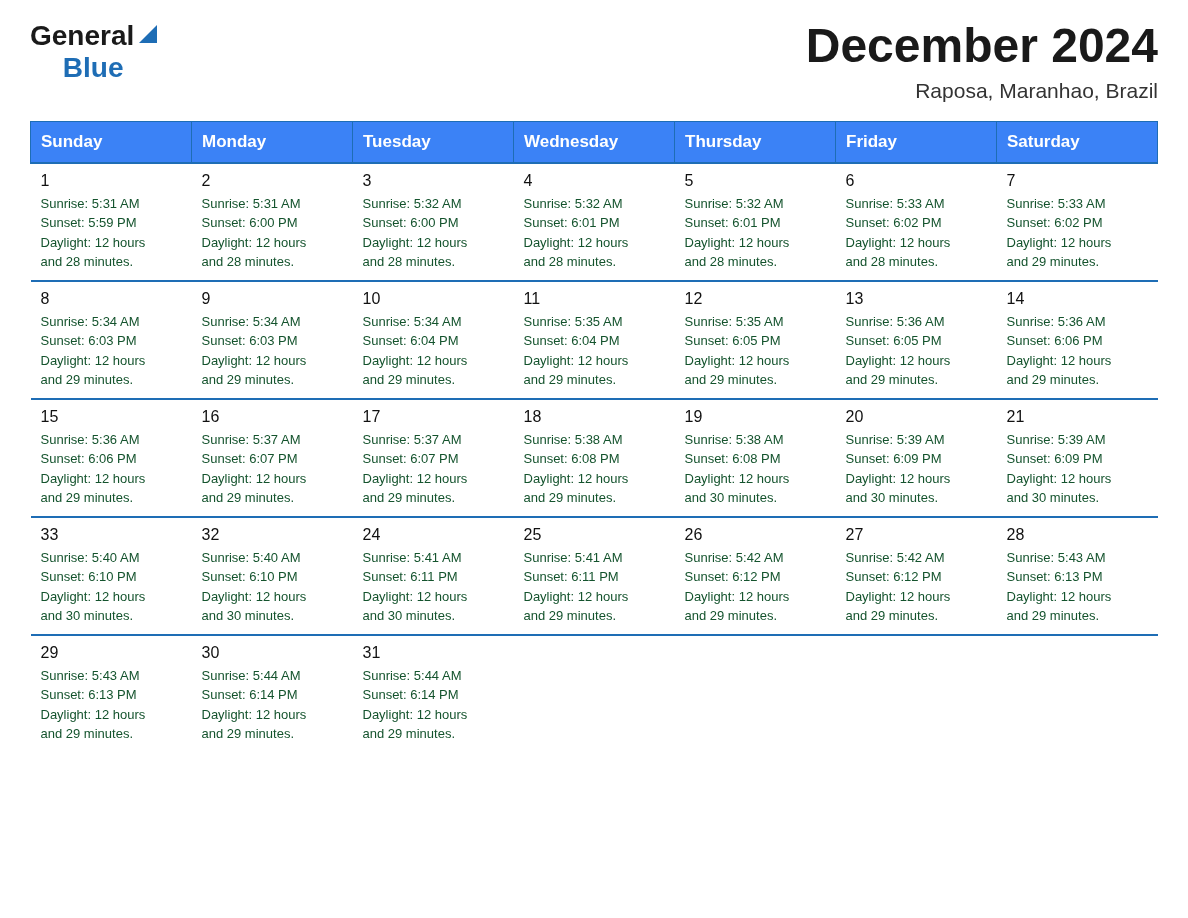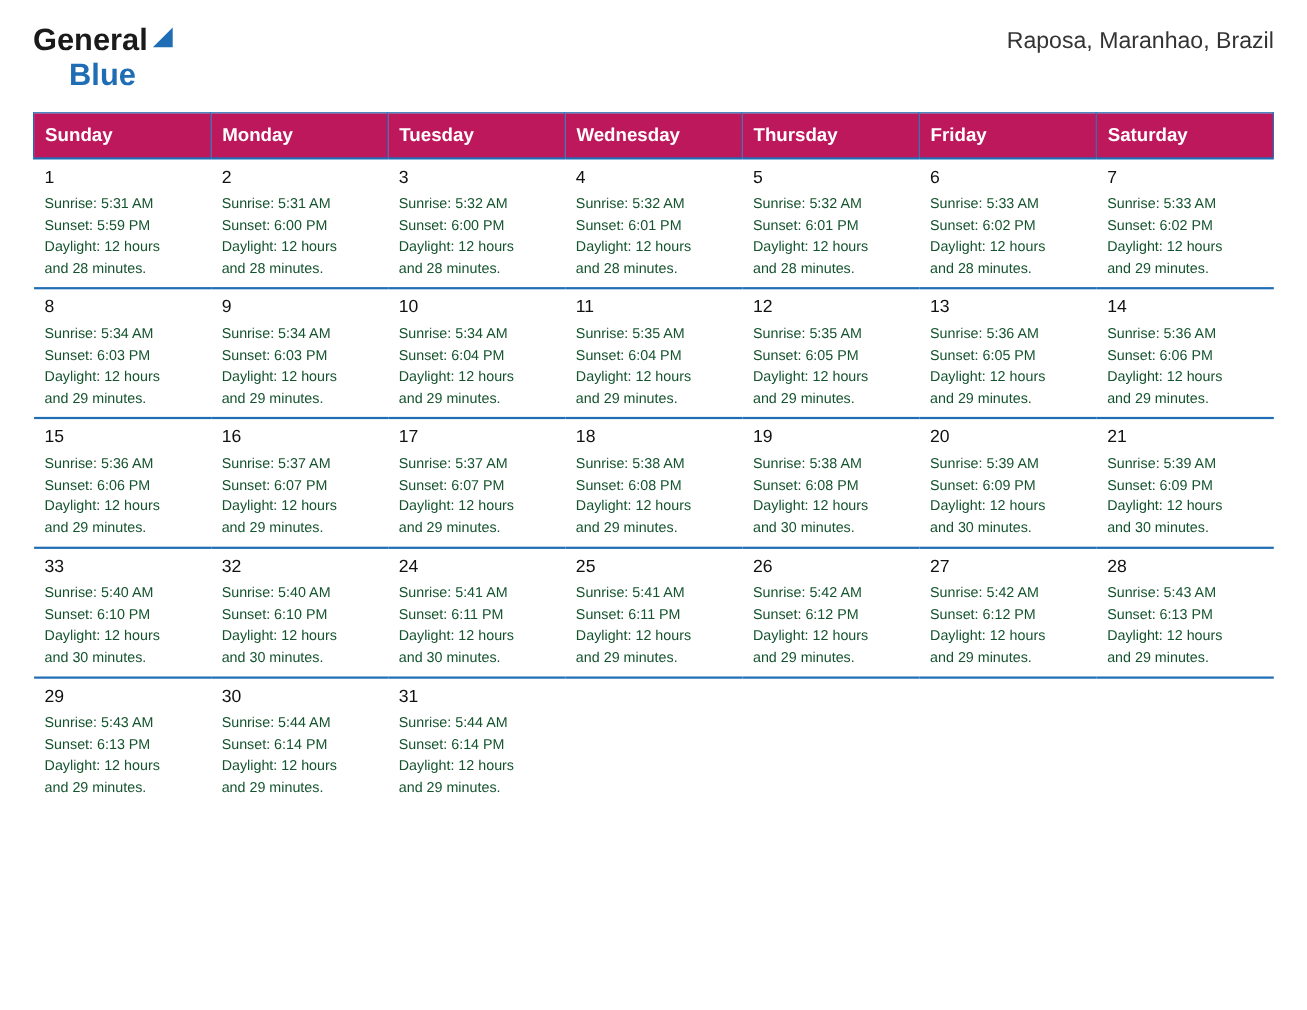--- a/index.html
+++ b/index.html
@@ -49,21 +49,21 @@
       font-size: 21px;
       color: #333;
       margin-top: 6px;
     }
     table {
       width: 100%;
       border-collapse: collapse;
       table-layout: fixed;
     }
     thead tr th {
-      background: #be185d;
+      background: #3b82f6;
       color: #fff;
       font-size: 17px;
       font-weight: bold;
       padding: 10px 10px;
       text-align: left;
       border: 1px solid #1e6db5;
     }
     tbody tr td {
       vertical-align: top;
       padding: 8px 10px;
@@ -111,20 +111,21 @@
         <svg width="22" height="22" viewBox="0 0 22 22">
           <polygon points="2,20 20,20 20,2" fill="#1e6db5"></polygon>
         </svg>
       </span>
     </div>
     <div class="logo-blue-line">
       <span class="logo-blue-word">Blue</span>
     </div>
   </div>
   <div class="title-area">
+    <div class="cal-title">December 2024</div>
     <div class="cal-subtitle">Raposa, Maranhao, Brazil</div>
   </div>
 </div>
 
 <table>
   <thead>
     <tr>
       <th>Sunday</th>
       <th>Monday</th>
       <th>Tuesday</th>

